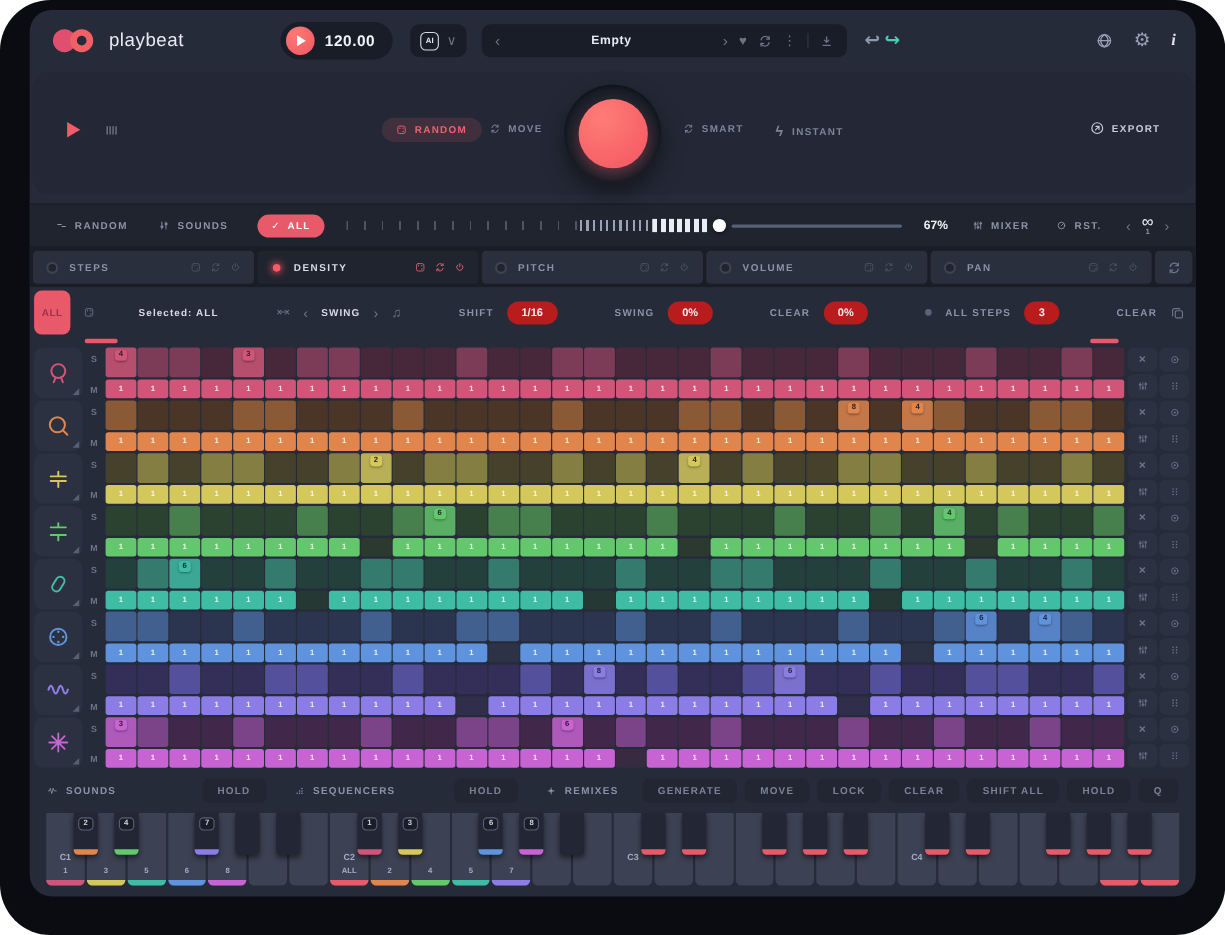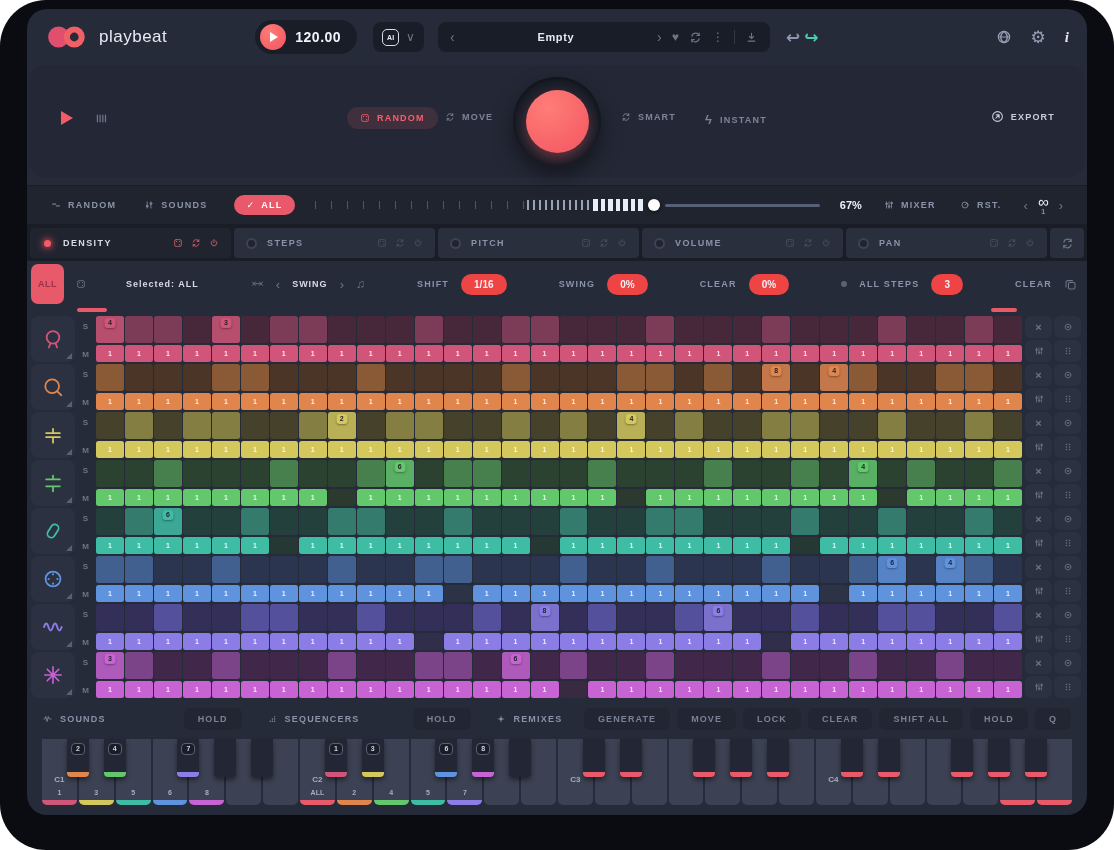--- a/index.html
+++ b/index.html
@@ -77,21 +77,21 @@
   .tab-icons{margin-left:auto;display:flex;gap:8px;color:#4c5364;}
   .tab.active .tab-icons{color:#d4606e;}
   .tabs-extra{flex:0 0 34px;background:#2a2f3d;border-radius:4px;display:flex;align-items:center;justify-content:center;color:#6c7488;}
 
   
   .controlrow{height:46px;flex:0 0 auto;display:flex;align-items:center;padding:0 10px 0 4px;gap:12px;}
   .all-box{width:33px;height:40px;background:#e8596a;border-radius:7px;display:flex;align-items:center;justify-content:center;color:#9b3349;font-size:9px;font-weight:700;letter-spacing:.5px;flex:0 0 auto;}
   .cr-ic{color:#6c7488;display:inline-flex;}
   .cr-lbl{color:#8a93a8;font-size:9px;font-weight:700;letter-spacing:1.2px;white-space:nowrap;}
   .cr-strong{color:#d7dbe7;font-size:9px;font-weight:700;letter-spacing:1px;white-space:nowrap;}
-  .pill{background:#ef4444;border-radius:11px;padding:5px 13px;color:#eef1f7;font-size:10px;font-weight:700;}
+  .pill{background:#b91c1c;border-radius:11px;padding:5px 13px;color:#eef1f7;font-size:10px;font-weight:700;}
   .cr-chev{color:#6c7488;font-size:13px;}
   .stepdot{width:6px;height:6px;border-radius:50%;background:#5b6375;}
   .sp1{flex:1;}
 
   
   .playstrip{position:relative;height:5px;margin:1px 70px 3px 50px;flex:0 0 auto;}
   .playstrip .seg{position:absolute;top:0;height:4px;border-radius:2px;background:#e8596a;}
   .seg.l{left:0;width:30px;}
   .seg.r{right:0;width:26px;}
 
@@ -309,23 +309,23 @@
       <span class="infstack">
         <span class="inf">∞</span>
         <span class="loopnum">1</span>
       </span>
       <span class="chev">›</span>
     </span>
   </section>
 
   <section class="tabsrow">
     <div id="tabs" style="display:flex;gap:3px;flex:1">
-          <div class="tab active">
-            <span class="radio on"></span>
-            <span class="tab-label">DENSITY</span>
+          <div class="tab">
+            <span class="radio"></span>
+            <span class="tab-label">STEPS</span>
             <span class="tab-icons">
               <span class="ic ic-s">
                 <svg viewBox="0 0 16 16" fill="none" stroke="currentColor" stroke-linecap="round" stroke-width="1.3">
                   <rect x="2.6" y="2.6" width="10.8" height="10.8" rx="2.4"></rect>
                   <circle cx="5.6" cy="5.6" r="1" fill="currentColor" stroke="none"></circle>
                   <circle cx="10.4" cy="5.6" r="1" fill="currentColor" stroke="none"></circle>
                   <circle cx="10.4" cy="10.4" r="1" fill="currentColor" stroke="none"></circle>
                 </svg>
               </span>
               <span class="ic ic-s">
@@ -337,23 +337,23 @@
                 </svg>
               </span>
               <span class="ic ic-s">
                 <svg viewBox="0 0 16 16" fill="none" stroke="currentColor" stroke-linecap="round" stroke-width="1.4">
                   <path d="M8 2.5v5"></path>
                   <path d="M5 4.5a4.5 4.5 0 1 0 6 0"></path>
                 </svg>
               </span>
             </span>
           </div>
-          <div class="tab">
-            <span class="radio"></span>
-            <span class="tab-label">STEPS</span>
+          <div class="tab active">
+            <span class="radio on"></span>
+            <span class="tab-label">DENSITY</span>
             <span class="tab-icons">
               <span class="ic ic-s">
                 <svg viewBox="0 0 16 16" fill="none" stroke="currentColor" stroke-linecap="round" stroke-width="1.3">
                   <rect x="2.6" y="2.6" width="10.8" height="10.8" rx="2.4"></rect>
                   <circle cx="5.6" cy="5.6" r="1" fill="currentColor" stroke="none"></circle>
                   <circle cx="10.4" cy="5.6" r="1" fill="currentColor" stroke="none"></circle>
                   <circle cx="10.4" cy="10.4" r="1" fill="currentColor" stroke="none"></circle>
                 </svg>
               </span>
               <span class="ic ic-s">

